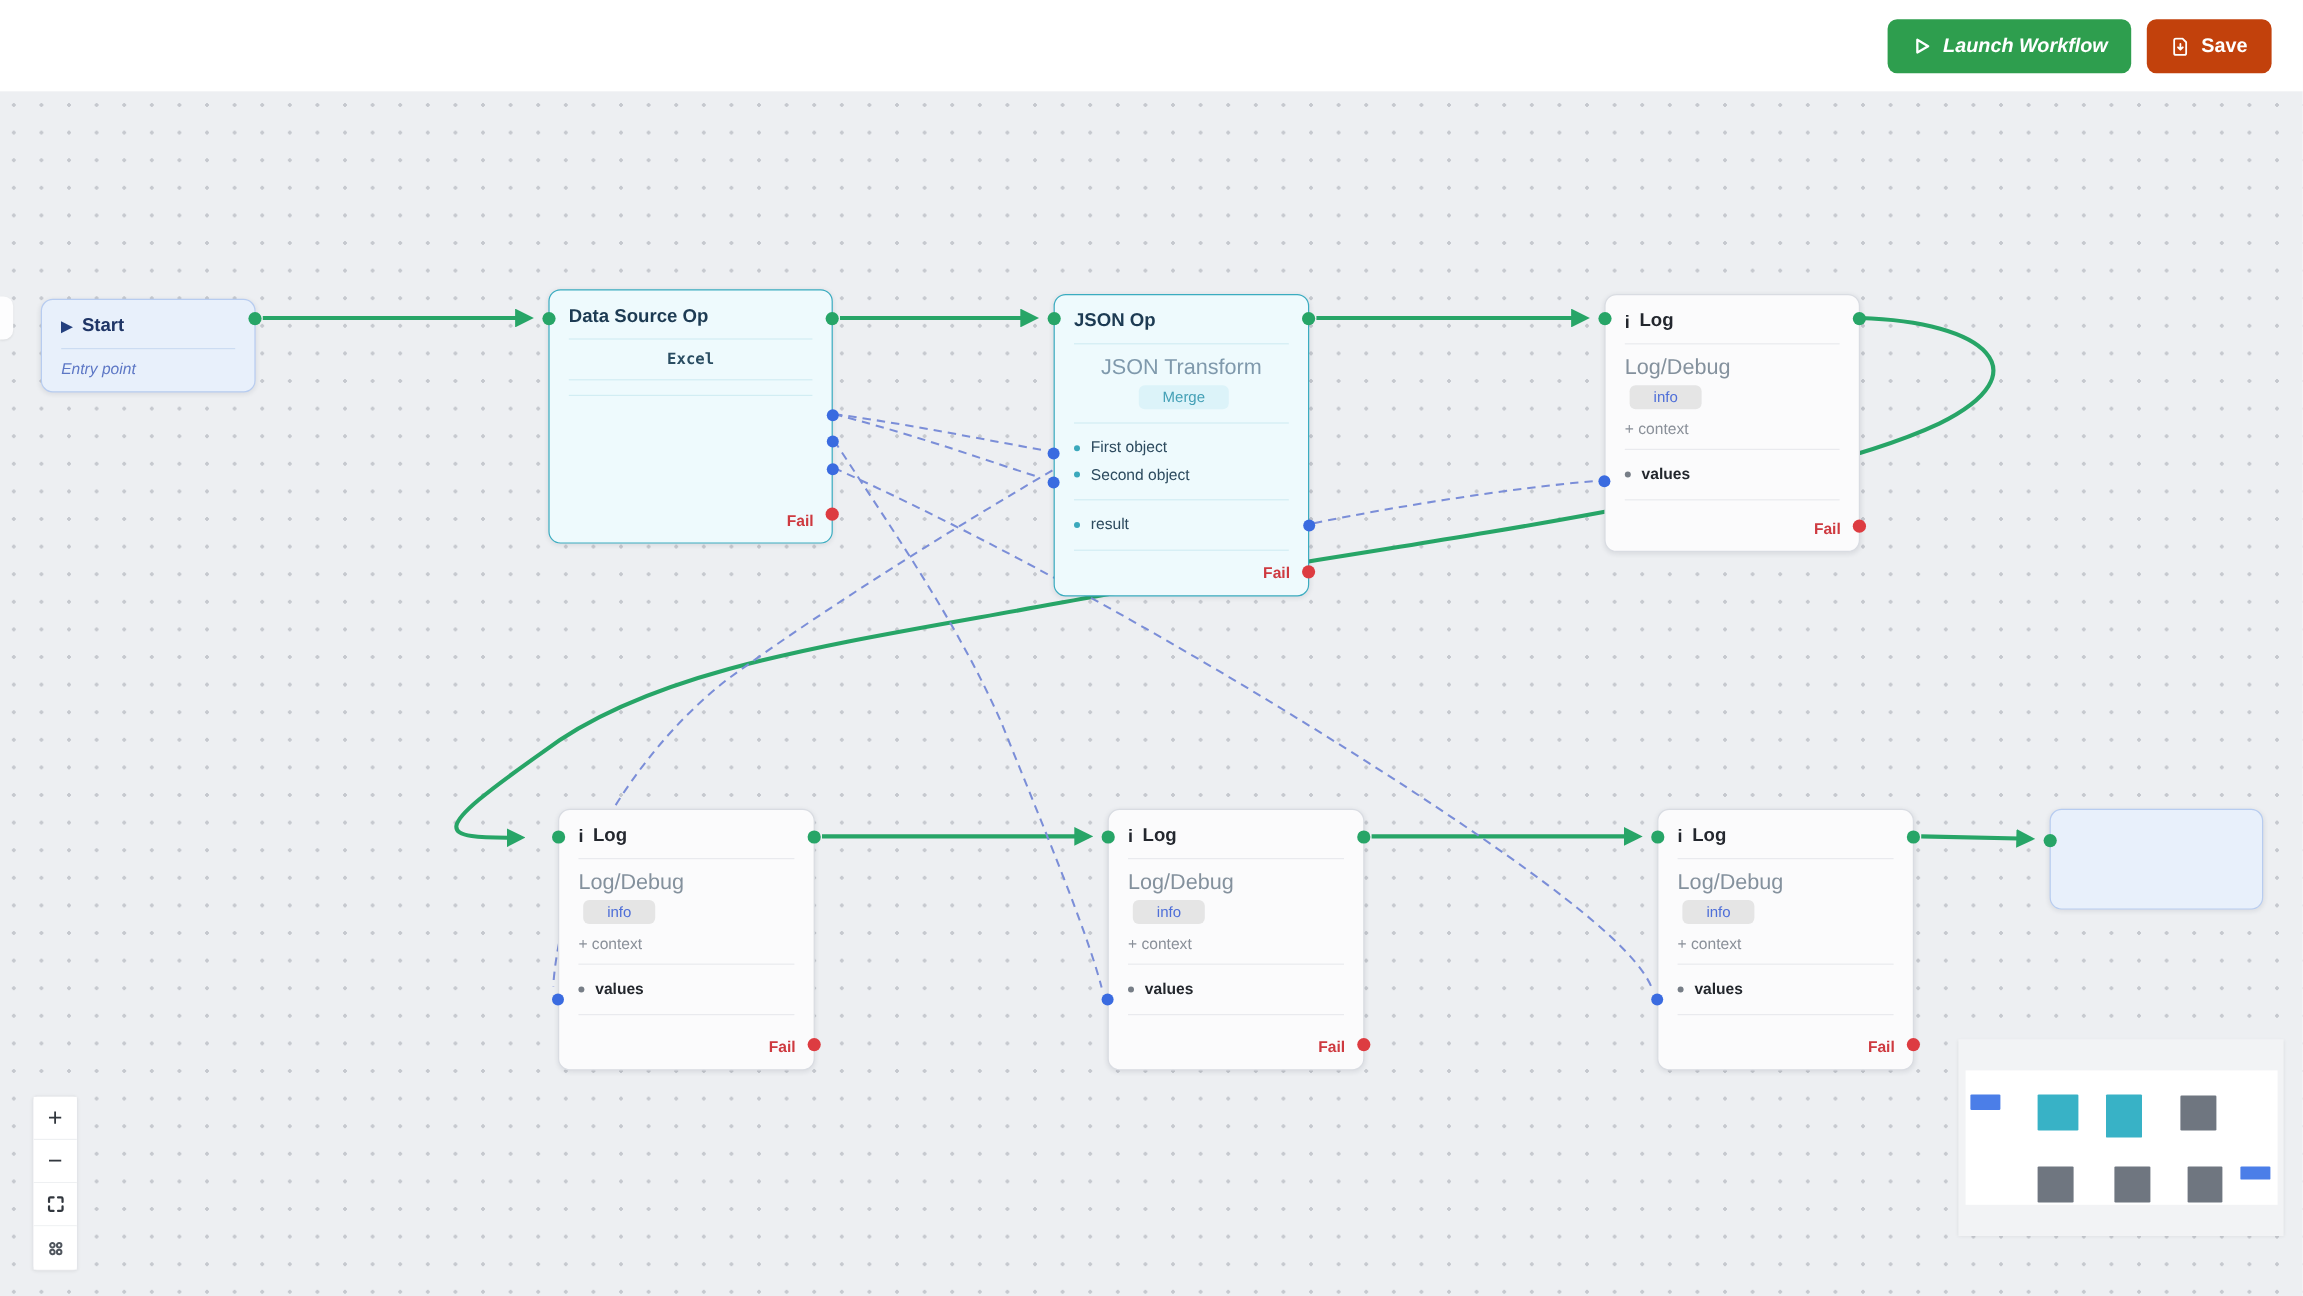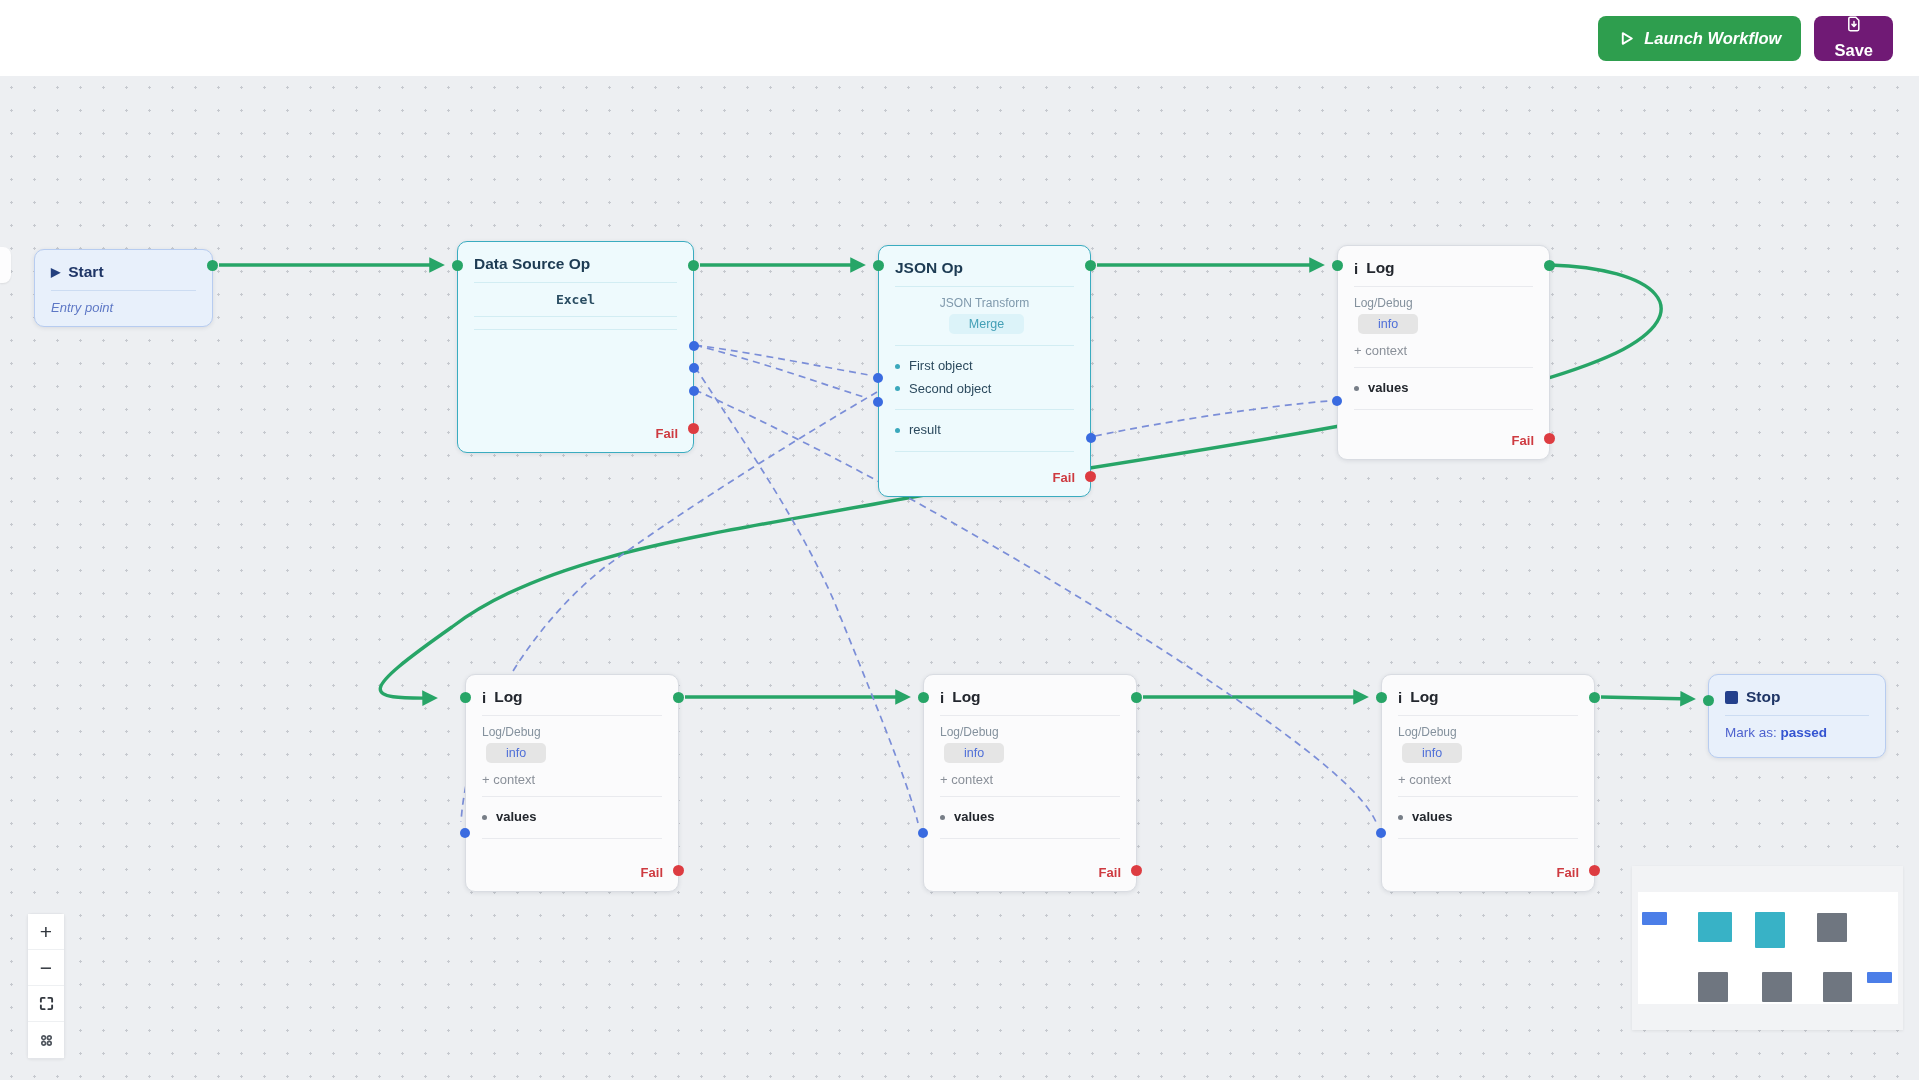--- a/index.html
+++ b/index.html
@@ -5,21 +5,21 @@
   * { box-sizing: border-box; margin: 0; padding: 0; }
   html,body { width:1919px; height:1080px; overflow:hidden; }
   body { font-family:"Liberation Sans", sans-serif; background:#fff; position:relative; }
 
   
   .topbar { position:absolute; left:0; top:0; width:1919px; height:76px; background:#ffffff; z-index:20; }
   .topbar-actions { position:absolute; right:26px; top:16px; display:flex; gap:13px; }
   .btn { display:flex; align-items:center; gap:9px; height:45px; padding:0 20px; border:none; border-radius:8px;
          color:#fff; font-family:"Liberation Sans",sans-serif; font-size:16.5px; font-weight:700; cursor:pointer; }
   .btn-launch { background:#2e9e4e;font-style:italic; }
-  .btn-save { background:#701a75;flex-direction:column; }
+  .btn-save { background:#c2410c; }
 
   
   .canvas { position:absolute; left:0; top:76px; width:1919px; height:1004px; background:#edeff2;
             background-image:radial-gradient(#c6c9cf 1.3px, transparent 1.4px); background-size:23px 23px; }
   .left-tab { position:absolute; left:0; top:171px; width:11px; height:36px; background:#fdfdfe; border-radius:0 8px 8px 0; box-shadow:0 1px 2px rgba(0,0,0,.08); }
 
   svg.edges { position:absolute; left:0; top:0; width:1919px; height:1080px; z-index:1; pointer-events:none; }
   svg.edges g { pointer-events:stroke; }
 
   
@@ -30,21 +30,21 @@
   .pad { padding:13px 16px 10px 16px; }
   .n-title { font-size:15.5px; font-weight:700; color:#1d3b53; display:flex; align-items:center; gap:8px; }
   .node-blue .n-title { color:#1f3566; }
   .node-gray .n-title { color:#23272e; }
   .n-title .i-glyph { font-weight:800; font-size:15px; color:#23272e; }
   .play-glyph { color:#24407e; font-size:12px; line-height:1; }
   .stop-glyph { width:13px; height:13px; background:#24408c; border-radius:2px; display:inline-block; }
   hr.div { border:none; border-top:1px solid #e9eaee; margin:9px 0; }
   .node-cyan hr.div { border-top-color:#d2edf3; }
   .node-blue hr.div { border-top-color:#ccdcf2; }
-  .sub { font-size:12px; color:#84919d; }
+  .sub { font-size:18px; color:#84919d; }
   .mono { font-family:"DejaVu Sans Mono", monospace; font-size:13px; font-weight:700; color:#2a4d62; }
   .badge { display:inline-block; font-size:12.5px; padding:3px 20px; border-radius:5px; margin:4px 0 2px 4px; }
   .badge-teal { background:#dcf3f9; color:#44a0b6; }
   .badge-info { background:#e5e5e5; color:#4f6fd8; }
   .ctx { font-size:13px; color:#8a9099; margin-top:7px; }
   ul.plist { list-style:none; }
   ul.plist li { display:flex; align-items:center; gap:9px; font-size:13px; color:#2c4a5e; line-height:22.5px; }
   .node-gray ul.plist li { color:#23272d; font-weight:700; }
   .dot-b { width:5px; height:5px; border-radius:50%; background:#3aa8bc; flex:0 0 auto; }
   .dot-gray { background:#777e87; }
@@ -314,31 +314,20 @@
     <hr class="div">
   </div>
   <div class="fail-row">Fail</div>
   <span class="port p-green p-left" style="top:17px;"></span>
   <span class="port p-green p-right" style="top:17px;"></span>
   <span class="port p-blue p-left" style="top:153px;"></span>
   <span class="port p-red p-right" style="top:190px;"></span>
 </div>
 
 <div class="node node-blue" style="left:1708px; top:674px; width:178px; height:84px;">
-  <div class="pad">
-    <div class="n-title">
-      <span class="stop-glyph"></span>
-      <span>Stop</span>
-    </div>
-    <hr class="div">
-    <div class="markas">
-      <span>Mark as:</span>
-      <b>passed</b>
-    </div>
-  </div>
   <span class="port p-green p-left" style="top:20px;"></span>
 </div>
 
 <div class="zoom-panel">
   <button class="zoom-btn">
     <span>+</span>
   </button>
   <button class="zoom-btn">
     <span>−</span>
   </button>

